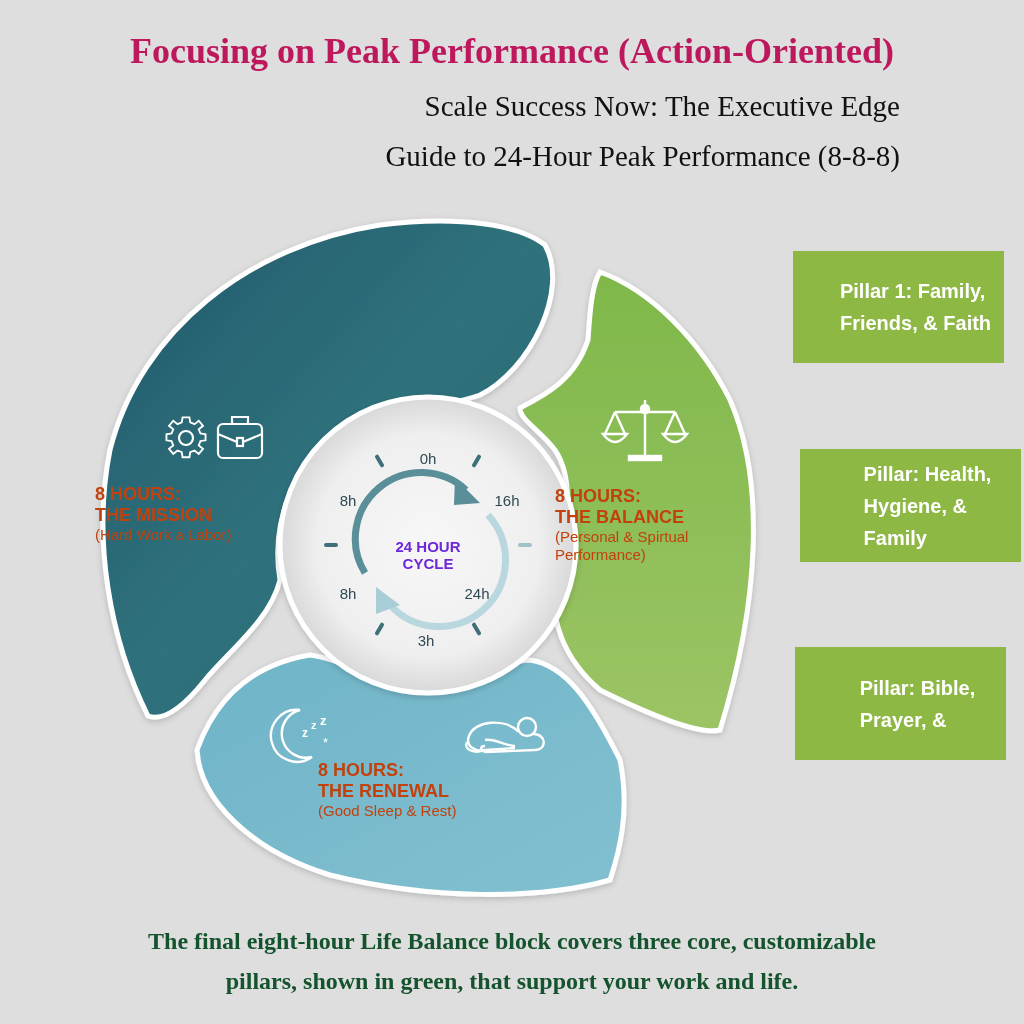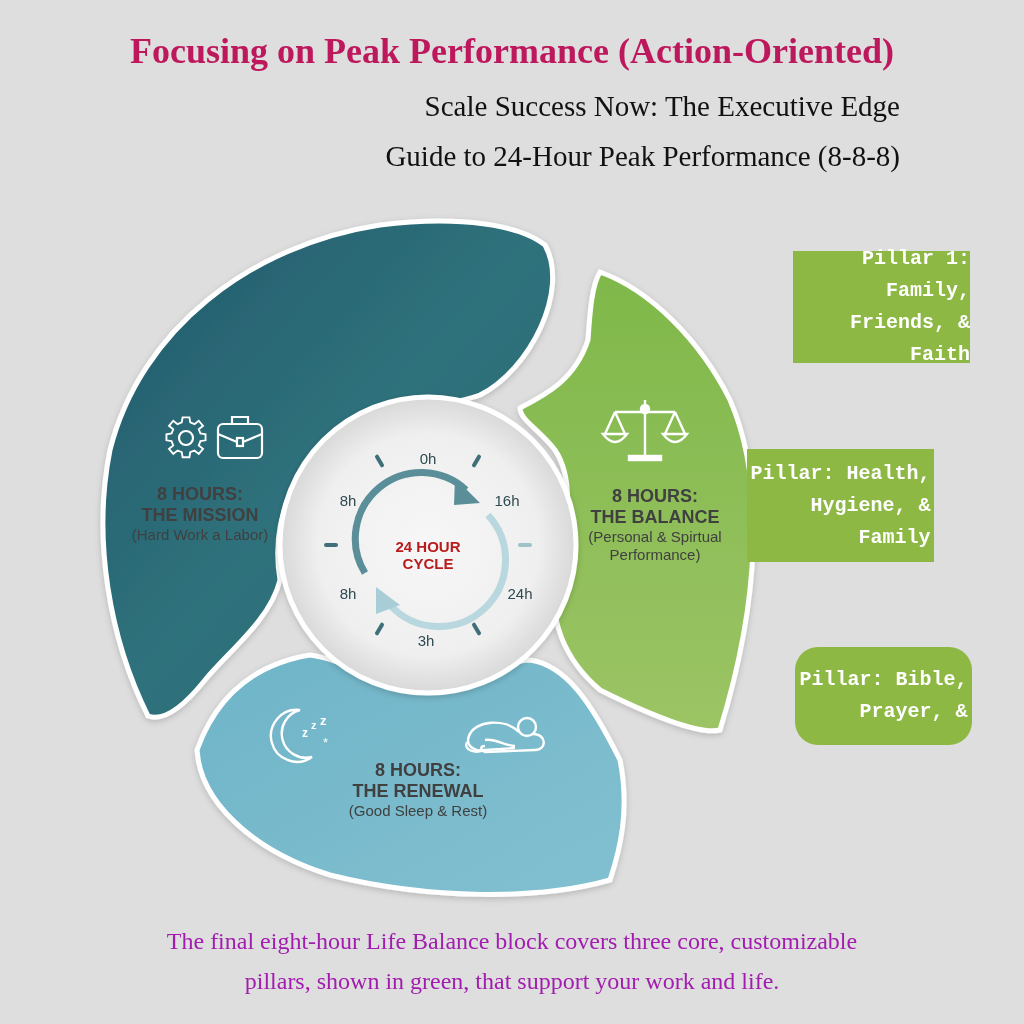--- a/index.html
+++ b/index.html
@@ -15,45 +15,45 @@
     }
     .subtitle {
       position: absolute; left: 0; width: 900px;
       text-align: right; font-size: 29px; color: #111;
       font-family: "Liberation Serif", serif;
     }
     .sub1 { top: 90px; }
     .sub2 { top: 140px; }
     svg#diagram { position: absolute; left: 0; top: 0; }
     .seg-text {
-      position: absolute; text-align: center; color: #404040;
+      position: absolute; text-align: left; color: #c2410c;
       font-family: "Liberation Sans", sans-serif; font-weight: bold;
       line-height: 1.18;
     }
     .seg-text .h { font-size: 18px; display: block; }
     .seg-text .s { font-size: 15px; font-weight: normal; display: block; }
     .pillar {
       position: absolute; background: #8db843; color: #fff;
-      font-family: Liberation Mono, monospace; font-weight: bold;
-      font-size: 20px; text-align: right; line-height: 1.6;
-      display: flex; align-items: center; justify-content: center;
+      font-family: Liberation Sans, sans-serif; font-weight: bold;
+      font-size: 20px; text-align: left; line-height: 1.6;
+      display: flex; align-items: center; justify-content: center; padding-left: 34px;
     }
     .footer {
       position: absolute; left: 40px; width: 944px; top: 922px;
-      text-align: center; font-weight: normal; font-size: 24px; color: #a21caf;
+      text-align: center; font-weight: bold; font-size: 24px; color: #14532d;
       line-height: 1.65; font-family: "Liberation Serif", serif;
     }
     .clock-label {
       position: absolute; font-family: "Liberation Sans", sans-serif;
       font-size: 15px; color: #2e4a52; transform: translate(-50%, -50%);
     }
     .clock-center {
       position: absolute; left: 378px; top: 538px; width: 100px;
       text-align: center; font-family: "Liberation Sans", sans-serif;
-      font-weight: bold; font-size: 15px; color: #b91c1c; line-height: 1.15;
+      font-weight: bold; font-size: 15px; color: #6d28d9; line-height: 1.15;
     }
   </style>
 </head>
 <body>
 
 <div class="title">Focusing on Peak Performance (Action-Oriented)</div>
 <div class="subtitle sub1">Scale Success Now: The Executive Edge</div>
 <div class="subtitle sub2">Guide to 24-Hour Peak Performance (8-8-8)</div>
 
 <svg id="diagram" width="1024" height="1024" viewBox="0 0 1024 1024">
@@ -163,21 +163,21 @@
     <circle cx="22" cy="-11" r="9"></circle>
     <path d="M 14 -6 C 0 -20, -30 -18, -36 -2 C -40 8, -30 14, -20 12 L 10 10"></path>
     <path d="M -38 4 C -42 12, -30 16, -20 12"></path>
     <path d="M -20 2 C -10 0, 0 8, 10 8"></path>
     <path d="M 28 -4 C 42 -4, 42 12, 30 12 L -20 14 C -25 12, -25 8, -20 8"></path>
   </g>
 </svg>
 
 <div class="clock-label" style="left:428px;top:458px;">0h</div>
 <div class="clock-label" style="left:507px;top:500px;">16h</div>
-<div class="clock-label" style="left:520px;top:593px;">24h</div>
+<div class="clock-label" style="left:477px;top:593px;">24h</div>
 <div class="clock-label" style="left:426px;top:640px;">3h</div>
 <div class="clock-label" style="left:348px;top:593px;">8h</div>
 <div class="clock-label" style="left:348px;top:500px;">8h</div>
 
 <div class="clock-center">
   <div>24 HOUR</div>
   <div>CYCLE</div>
 </div>
 
 <div class="seg-text" style="left:95px;top:484px;width:210px;">
@@ -198,28 +198,28 @@
   <span class="h">THE RENEWAL</span>
   <span class="s">(Good Sleep &amp; Rest)</span>
 </div>
 
 <div class="pillar" style="left:793px;top:251px;width:177px;height:112px;">
   <div>
     <div>Pillar 1: Family,</div>
     <div>Friends, &amp; Faith</div>
   </div>
 </div>
-<div class="pillar" style="left:747px;top:449px;width:187px;height:113px;">
+<div class="pillar" style="left:800px;top:449px;width:187px;height:113px;">
   <div>
     <div>Pillar: Health,</div>
     <div>Hygiene, &amp;</div>
     <div>Family</div>
   </div>
 </div>
-<div class="pillar" style="left:795px;top:647px;width:177px;height:98px;border-radius:23px;">
+<div class="pillar" style="left:795px;top:647px;width:177px;height:113px;">
   <div>
     <div>Pillar: Bible,</div>
     <div>Prayer, &amp;</div>
   </div>
 </div>
 
 <div class="footer">
   <div>The final eight-hour Life Balance block covers three core, customizable</div>
   <div>pillars, shown in green, that support your work and life.</div>
 </div>

